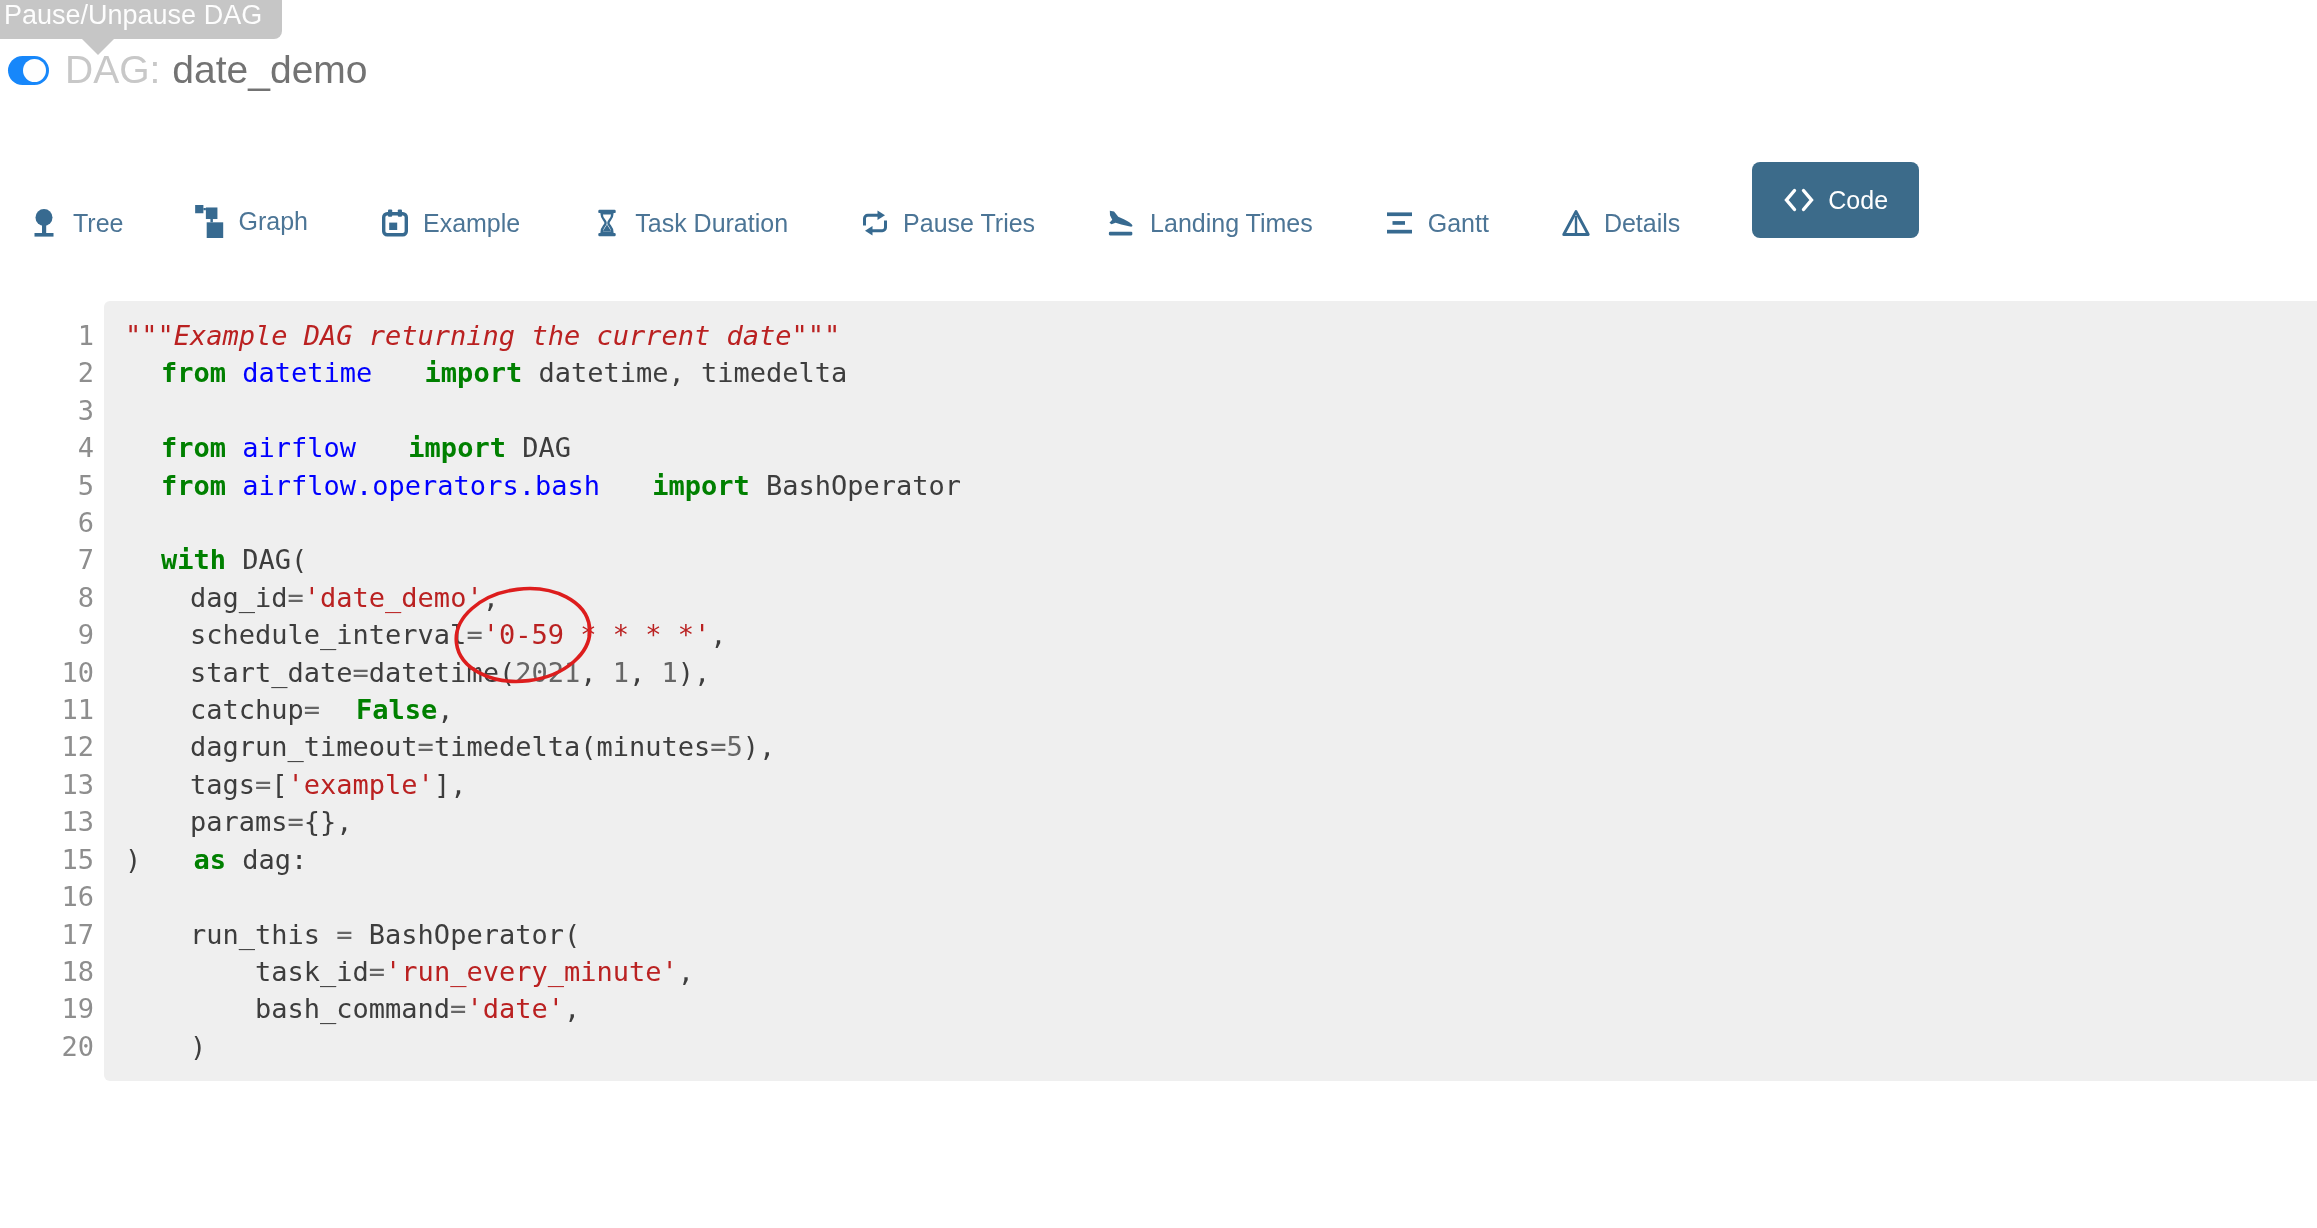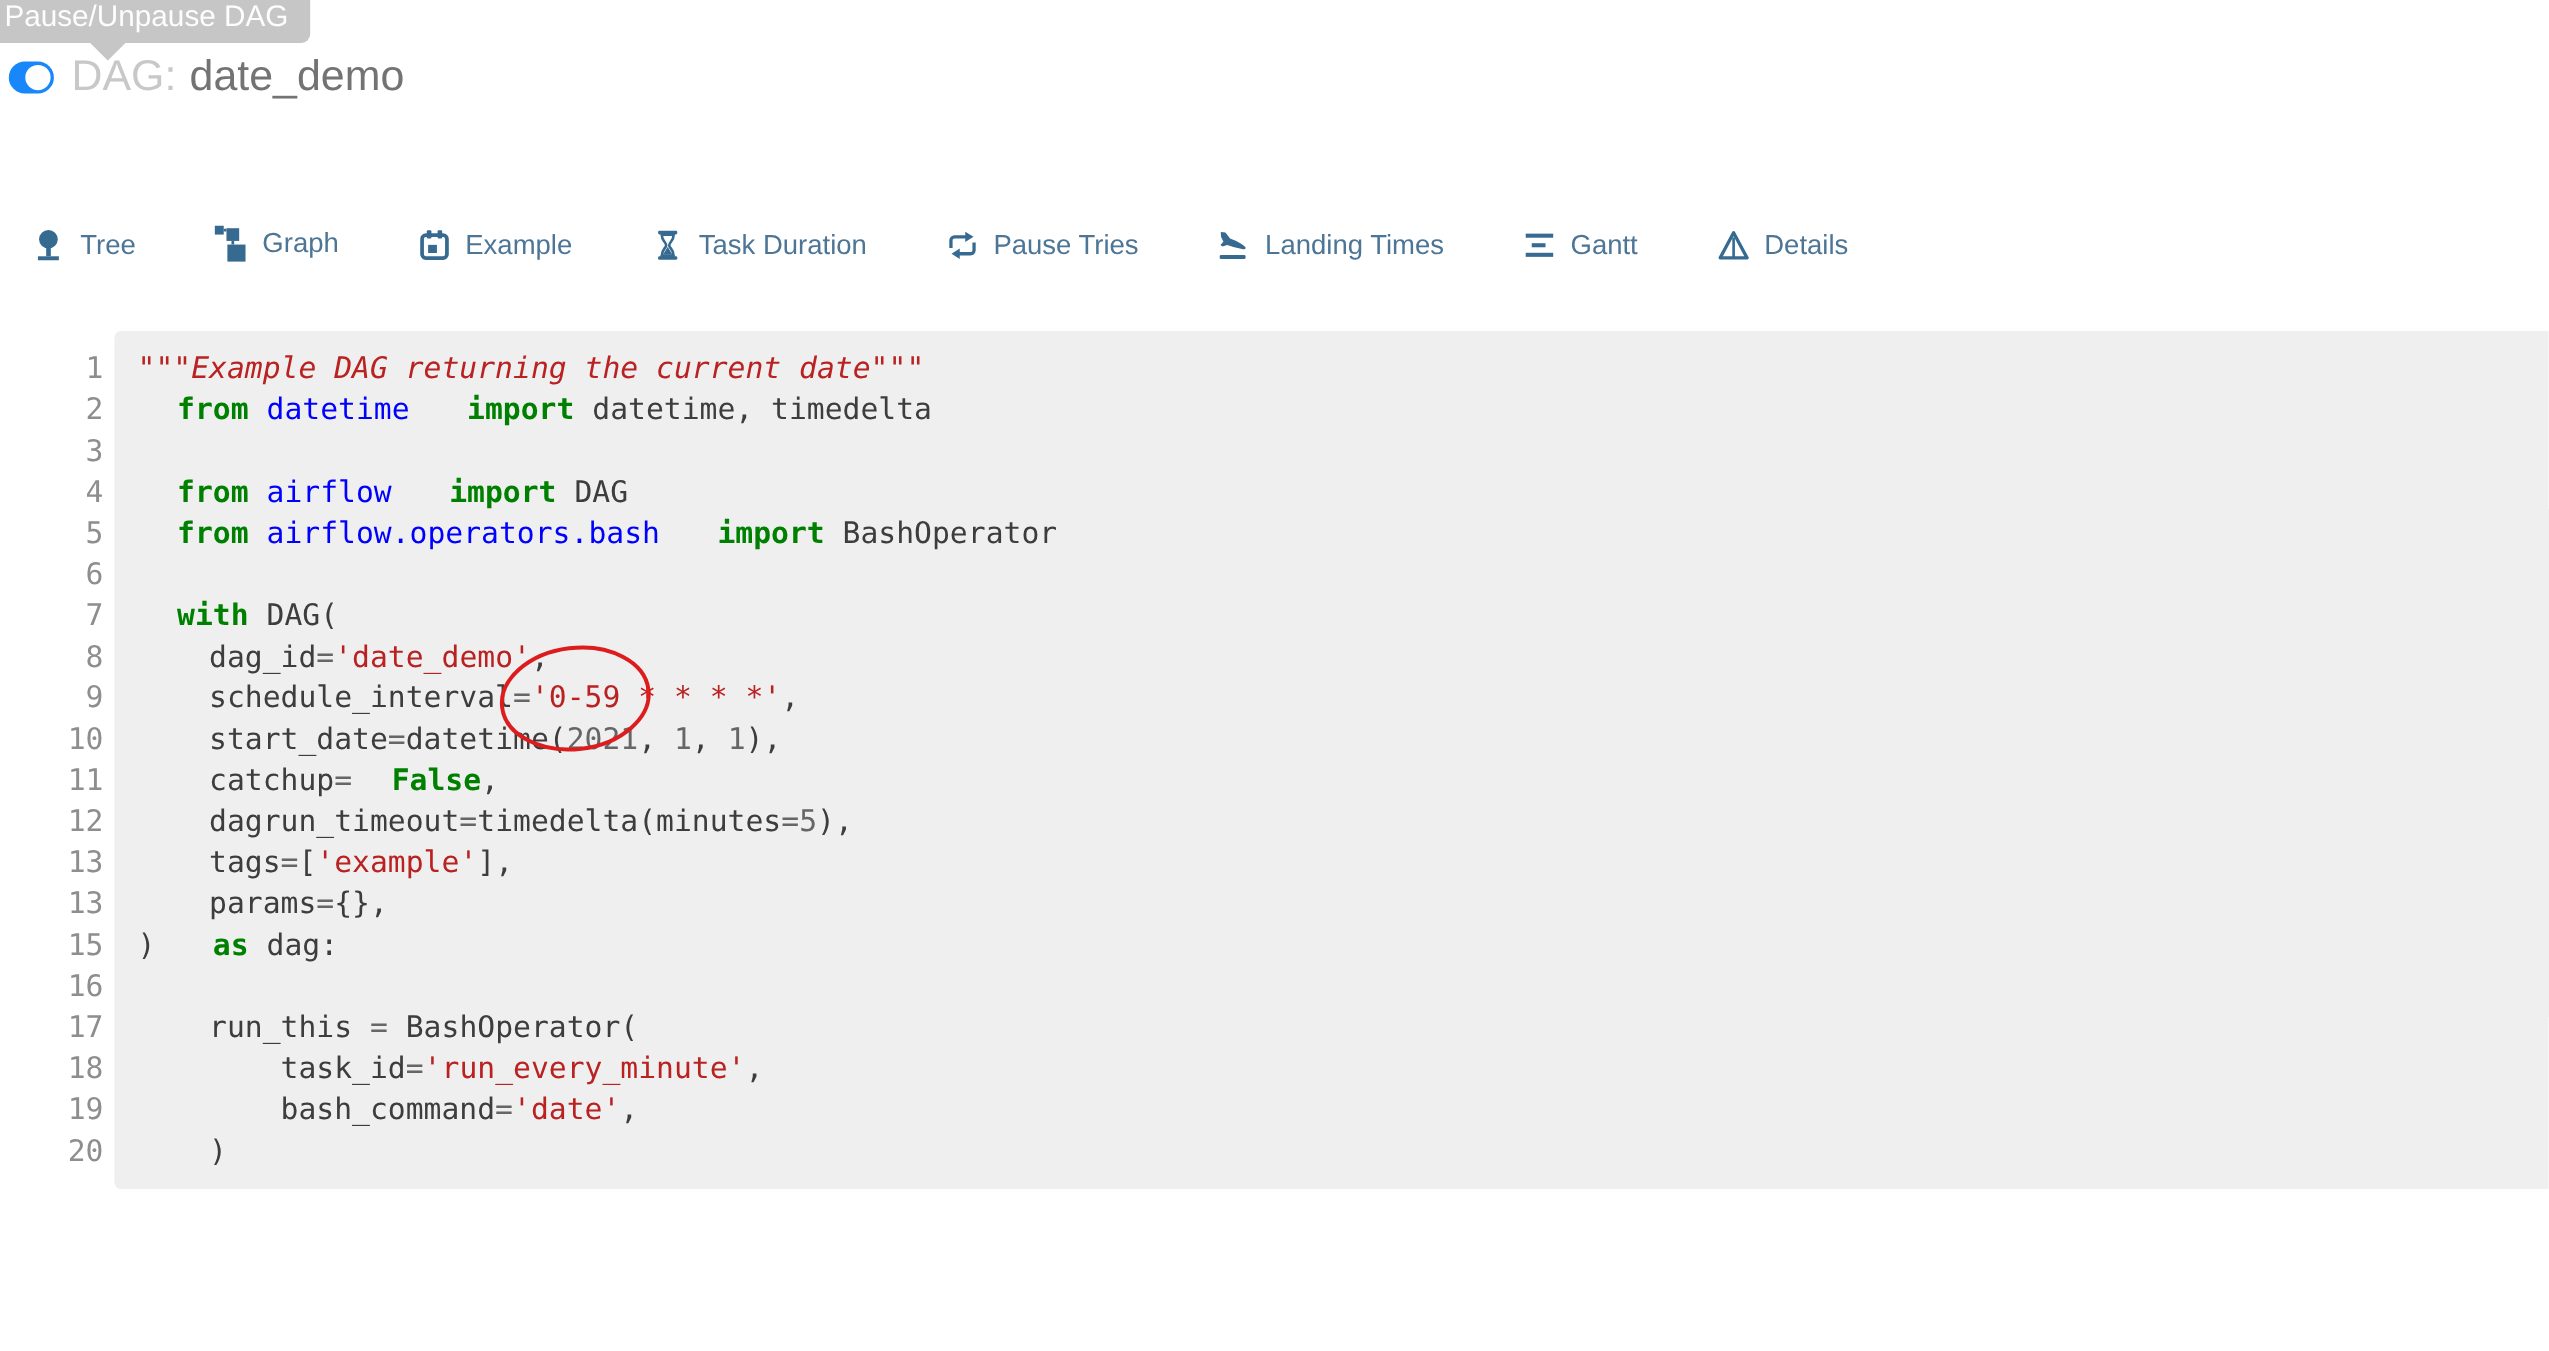--- a/index.html
+++ b/index.html
@@ -193,20 +193,29 @@
       <span class="tlabel">Gantt</span>
     </div>
     <div class="tab">
       <span class="ticon">
         <svg width="30" height="30" viewBox="0 0 30 30">
           <path d="M15 3.6 L27.2 26.4 H2.8 Z" fill="none" stroke="#376a90" stroke-width="3" stroke-linejoin="round"></path>
           <path d="M15 8 V26" stroke="#376a90" stroke-width="2.4"></path>
         </svg>
       </span>
       <span class="tlabel">Details</span>
+    </div>
+    <div class="tab active">
+      <span class="ticon">
+        <svg width="32" height="26" viewBox="0 0 32 26">
+          <path d="M11.5 3.5 L3.5 13 L11.5 22.5" fill="none" stroke="#ffffff" stroke-width="3.4" stroke-linecap="round"></path>
+          <path d="M20.5 3.5 L28.5 13 L20.5 22.5" fill="none" stroke="#ffffff" stroke-width="3.4" stroke-linecap="round"></path>
+        </svg>
+      </span>
+      <span class="tlabel">Code</span>
     </div>
   </div>
 
 <div class="codewrap">
   <div class="gutter">
       <div class="ln">1</div>
       <div class="ln">2</div>
       <div class="ln">3</div>
       <div class="ln">4</div>
       <div class="ln">5</div>

